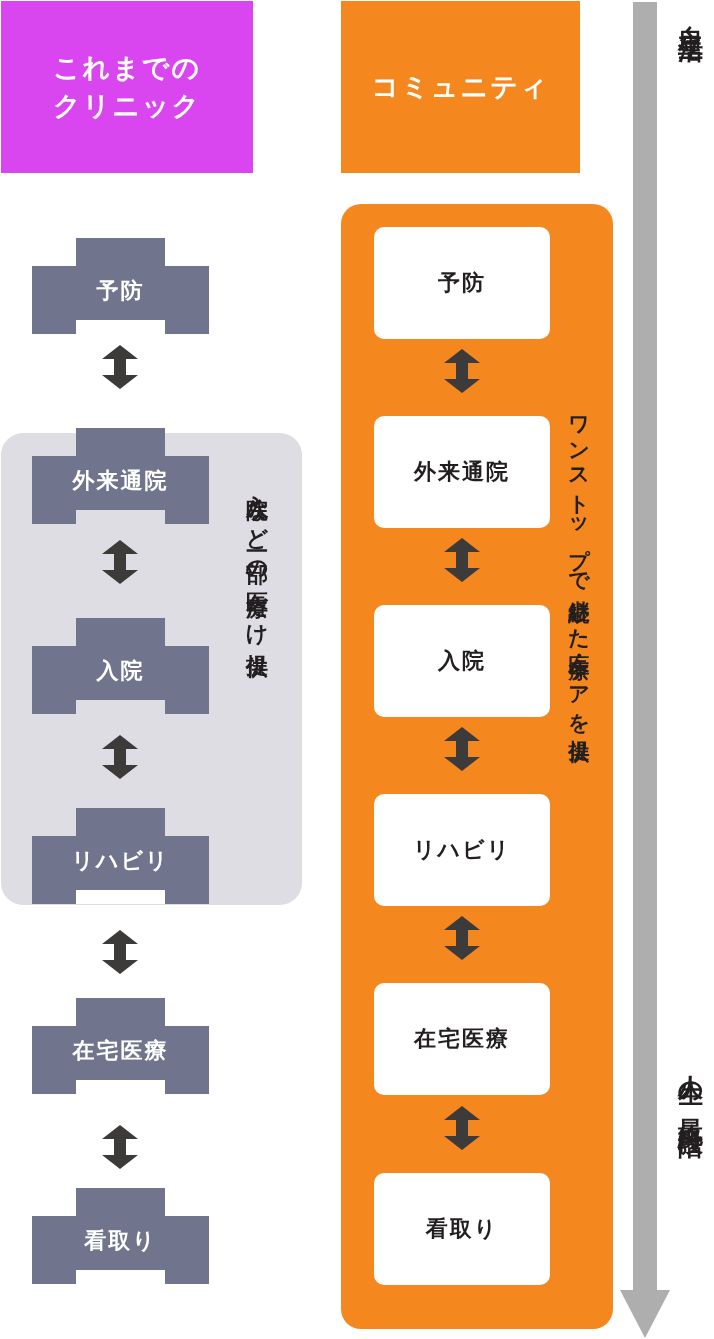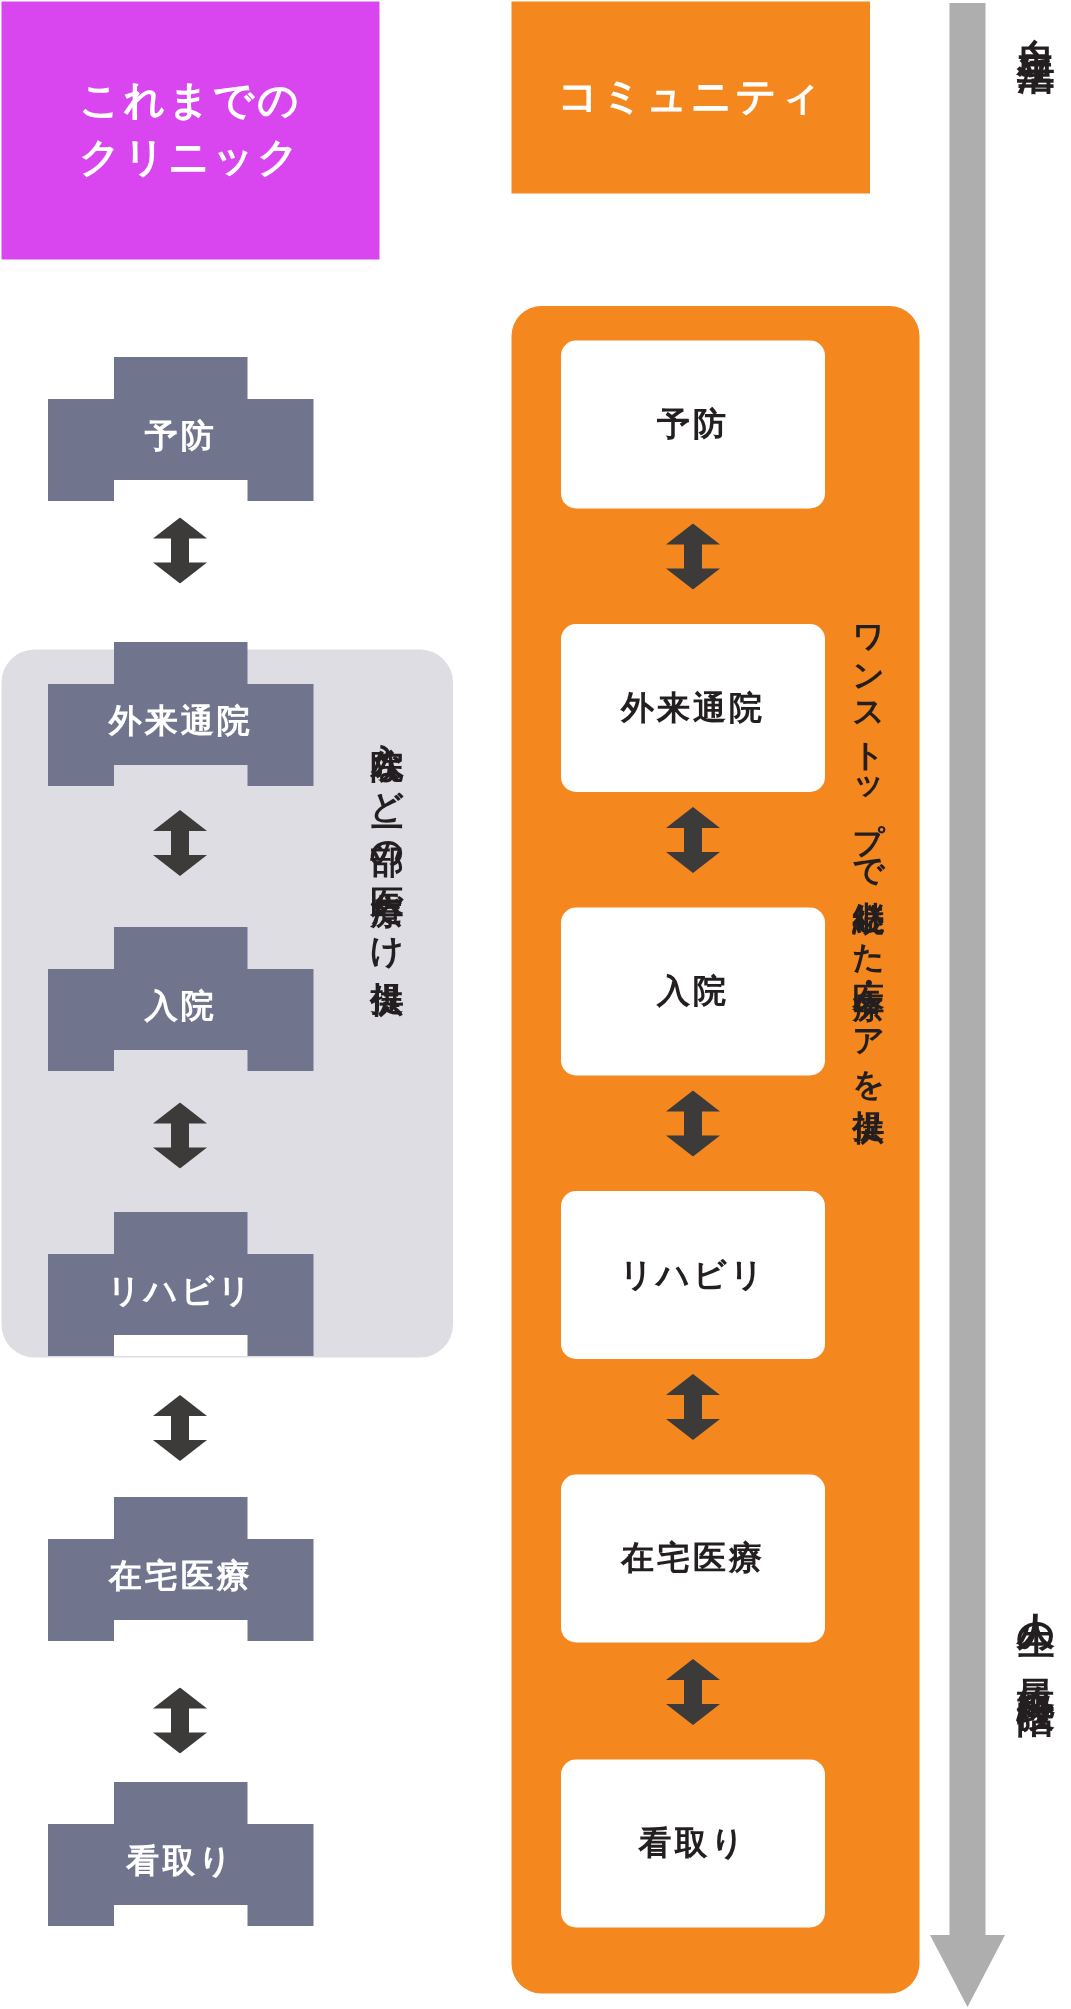--- a/index.html
+++ b/index.html
@@ -6,21 +6,21 @@
     body {
       width: 714px; height: 1339px; position: relative; overflow: hidden;
       font-family: "DejaVu Sans", sans-serif; font-weight: bold;
     }
     .abs { position: absolute; }
     .hdr {
       display: flex; align-items: center; justify-content: center; text-align: center;
       color: #ffffff; font-size: 27px; line-height: 38px; letter-spacing: 2px;
     }
     .hdr-left { left: 1px; top: 1px; width: 252px; height: 172px; background: #d946ef; }
-    .hdr-right { left: 341px; top: 1px; width: 239px; height: 128px; background: #f5871f; }
+    .hdr-right { left: 341px; top: 1px; width: 239px; height: 172px; background: #f5871f; }
     .gray-panel { left: 1px; top: 433px; width: 301px; height: 472px; background: #dedde3; border-radius: 22px; }
     .orange-panel { left: 341px; top: 204px; width: 272px; height: 1125px; background: #f5871f; border-radius: 20px; }
 
     
     .bld { left: 32px; width: 177px; height: 96px; }
     .bld .tab { position: absolute; left: 44px; top: 0; width: 89px; height: 28px; background: #70758d; }
     .bld .body {
       position: absolute; left: 0; top: 28px; width: 177px; height: 68px; background: #70758d;
       display: flex; align-items: flex-start; justify-content: center;
     }

